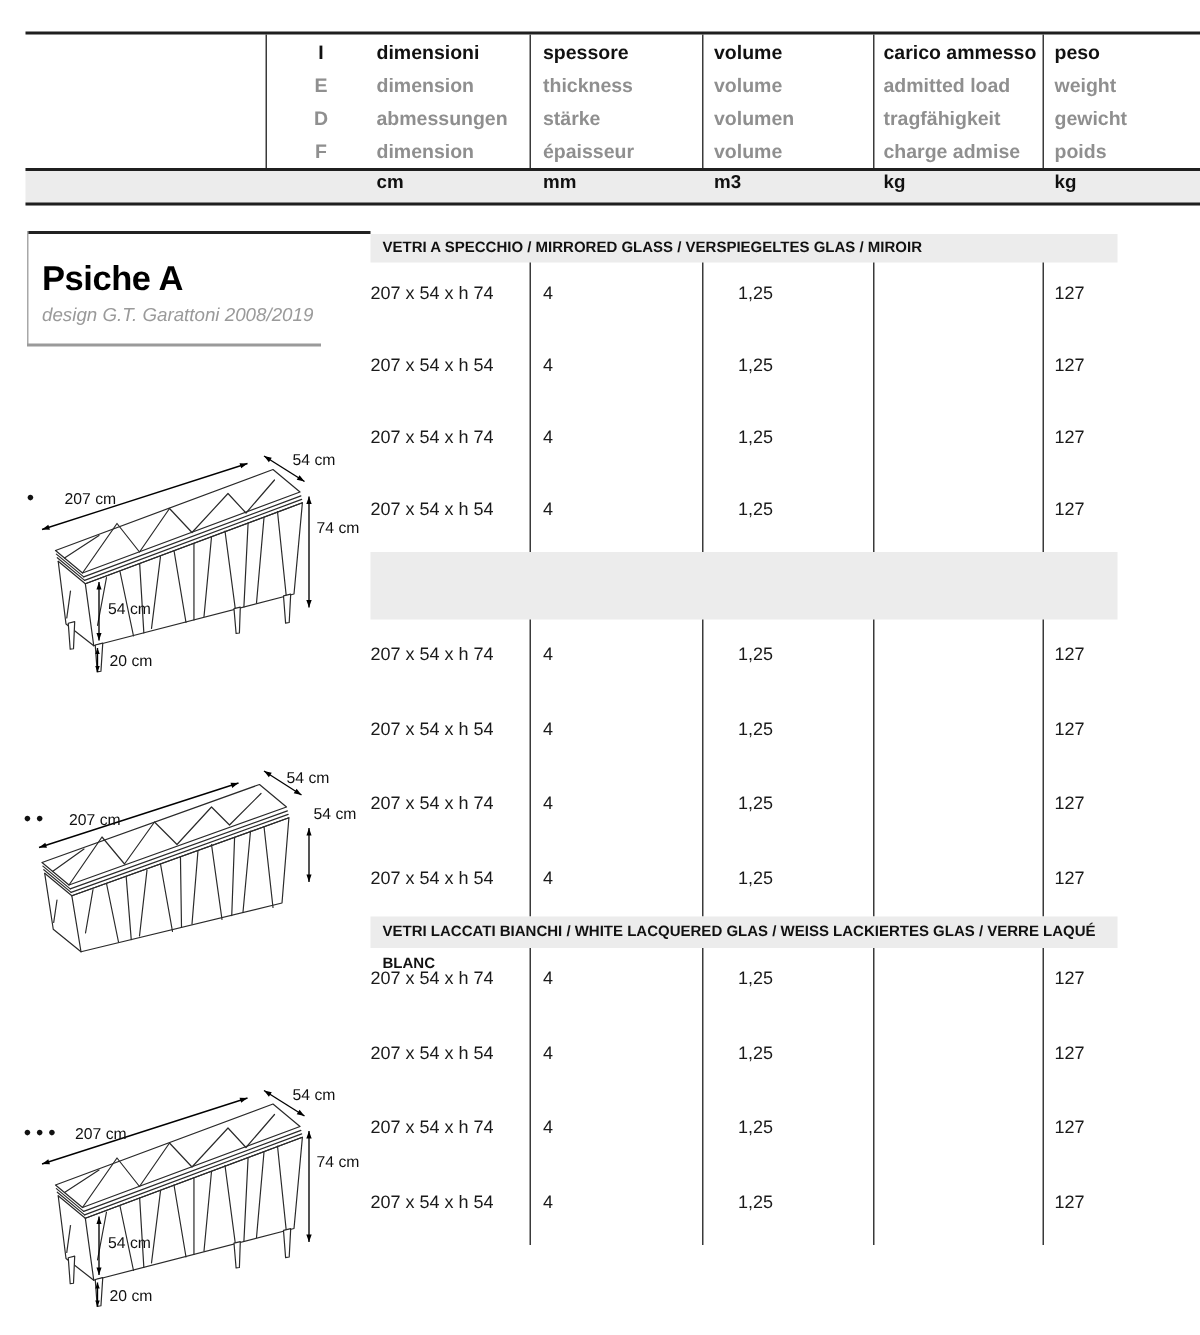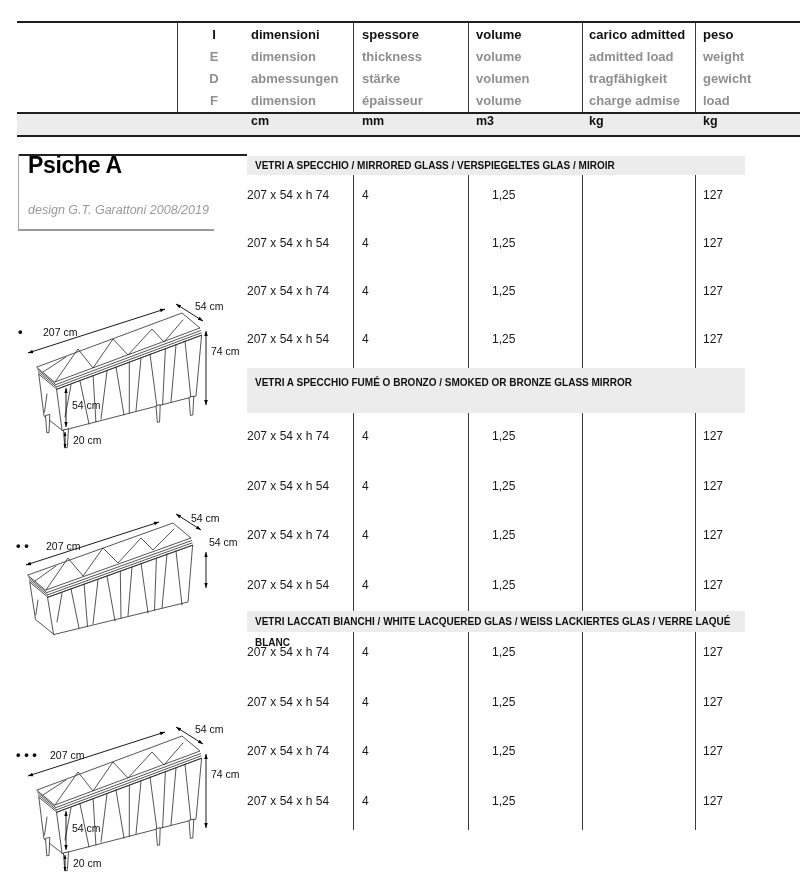--- a/index.html
+++ b/index.html
@@ -23,21 +23,21 @@
   .units-band{position:absolute;left:17px;top:112px;width:783px;height:25px;background:#ececec;
               border-top:2px solid #1f1f1f;border-bottom:2px solid #1f1f1f;box-sizing:border-box;}
   .units-grid{position:absolute;left:160px;top:0;width:623px;height:14px;
               display:grid;grid-template-columns:74px 102px 115px 114px 113px 105px;
               align-items:center;font-size:12.5px;font-weight:700;color:#111;}
 
   
   .prod-top{position:absolute;left:18px;top:154px;width:229px;height:2px;background:#222;}
   .prod-left{position:absolute;left:18px;top:154px;width:1px;height:76px;background:#a8a8a8;}
   .prod-bottom{position:absolute;left:18px;top:229px;width:196px;height:2px;background:#9a9a9a;}
-  .prod-title{position:absolute;left:28px;top:152px;font-size:23px;font-weight:700;letter-spacing:-0.3px;color:#000;}
+  .prod-title{position:absolute;left:28px;top:172px;font-size:23px;font-weight:700;letter-spacing:-0.3px;color:#000;}
   .prod-designer{position:absolute;left:28px;top:203px;font-size:12.5px;color:#9a9a9a;font-style:italic;}
 
   
   .band{position:absolute;left:247px;width:498px;background:#ececec;
         font-size:10px;font-weight:700;color:#111;box-sizing:border-box;padding-left:8px;}
   .band .bl{display:block;}
 
   
   .rows{position:absolute;left:247px;width:553px;display:grid;
         grid-template-columns:106px 115px 114px 113px 105px;}
@@ -65,21 +65,21 @@
   <div class="vline" style="left:468px;top:23px;height:89px;"></div>
   <div class="vline" style="left:582px;top:23px;height:89px;"></div>
   <div class="vline" style="left:695px;top:23px;height:89px;"></div>
 
   <div class="hdr-grid">
     <div class="hdr-row primary">
       <span class="lang">I</span>
       <span class="hc1">dimensioni</span>
       <span class="hc2">spessore</span>
       <span class="hc3">volume</span>
-      <span class="hc4">carico admitted</span>
+      <span class="hc4">carico ammesso</span>
       <span class="hc5">peso</span>
     </div>
     <div class="hdr-row secondary">
       <span class="lang">E</span>
       <span class="hc1">dimension</span>
       <span class="hc2">thickness</span>
       <span class="hc3">volume</span>
       <span class="hc4">admitted load</span>
       <span class="hc5">weight</span>
     </div>
@@ -90,21 +90,21 @@
       <span class="hc3">volumen</span>
       <span class="hc4">tragfähigkeit</span>
       <span class="hc5">gewicht</span>
     </div>
     <div class="hdr-row secondary">
       <span class="lang">F</span>
       <span class="hc1">dimension</span>
       <span class="hc2">épaisseur</span>
       <span class="hc3">volume</span>
       <span class="hc4">charge admise</span>
-      <span class="hc5">load</span>
+      <span class="hc5">poids</span>
     </div>
   </div>
 
   <div class="units-band">
     <div class="units-grid">
       <span></span>
       <span class="hc1">cm</span>
       <span class="hc2">mm</span>
       <span class="hc3">m3</span>
       <span class="hc4">kg</span>
@@ -145,21 +145,20 @@
     <span class="tc c5">127</span>
 
     <span class="tc c1">207 x 54 x h 54</span>
     <span class="tc c2">4</span>
     <span class="tc c3">1,25</span>
     <span class="tc c4"></span>
     <span class="tc c5">127</span>
   </div>
 
   <div class="band" style="top:368px;height:45px;padding-top:7px;line-height:16px;">
-    <span class="bl">VETRI A SPECCHIO FUMÉ O BRONZO / SMOKED OR BRONZE GLASS MIRROR</span>
   </div>
   <div class="vline" style="left:353px;top:413px;height:198px;"></div>
   <div class="vline" style="left:468px;top:413px;height:198px;"></div>
   <div class="vline" style="left:582px;top:413px;height:198px;"></div>
   <div class="vline" style="left:695px;top:413px;height:198px;"></div>
   <div class="rows" style="top:413px;grid-auto-rows:49.5px;">
     <span class="tc c1" style="padding-top:16px;">207 x 54 x h 74</span>
     <span class="tc c2" style="padding-top:16px;">4</span>
     <span class="tc c3" style="padding-top:16px;">1,25</span>
     <span class="tc c4" style="padding-top:16px;"></span>

